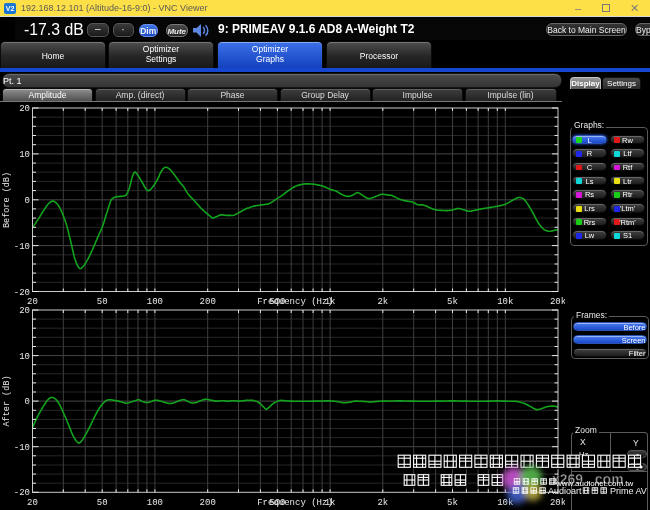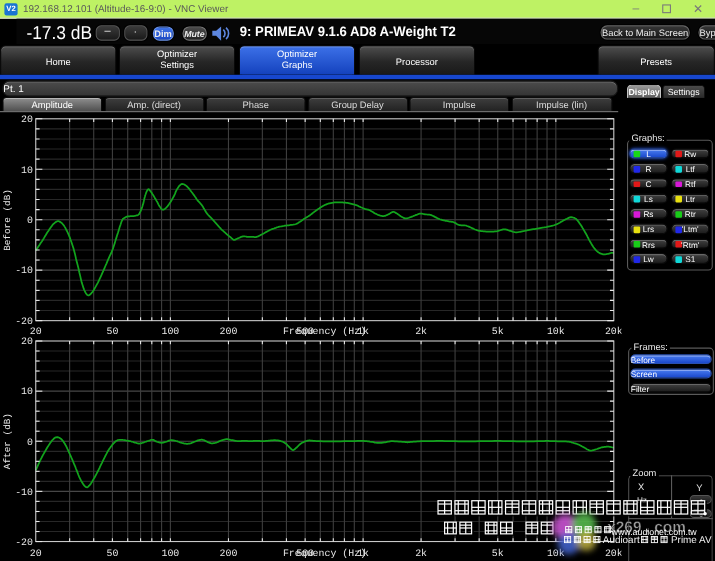--- a/index.html
+++ b/index.html
@@ -1,19 +1,19 @@
 <!DOCTYPE html>
 <html><head><meta charset="utf-8"><style>
 * { margin:0; padding:0; box-sizing:border-box; }
 html,body { width:650px; height:510px; background:#000; overflow:hidden;
   font-family:"Liberation Sans", sans-serif; }
 #page { position:relative; width:650px; height:510px; background:#000; }
 
 
-#titlebar { position:absolute; left:0; top:0; width:650px; height:17px; background:#bef264;
+#titlebar { position:absolute; left:0; top:0; width:650px; height:17px; background:#fde047;
   border-bottom:1px solid #d8d8d8; }
 #vncico { position:absolute; left:4px; top:3px; width:12px; height:11px; background:#1a75d2;
   border-radius:2px; color:#fff; font-size:7px; font-weight:bold; text-align:center; line-height:11px; }
 #vnctitle { position:absolute; left:21px; top:3px; font-size:9px; color:#5a5a5a; }
 .winbtn { position:absolute; top:0; color:#7a7a7a; font-size:11px; }
 
 
 #ctrlbar { position:absolute; left:0; top:17px; width:650px; height:23px; background:#060606;margin-left:15px; }
 #voldb { position:absolute; left:9px; top:3px; font-size:17px; color:#fff; transform:scaleX(0.93); transform-origin:0 0; }
 .pill { position:absolute; border-radius:6px; background:linear-gradient(#3a3a3a,#1a1a1a);
@@ -61,21 +61,21 @@
 .fieldset { position:absolute; border:1px solid #5a5a5a; border-radius:4px; }
 .flabel { position:absolute; background:#000; color:#e8e8e8; font-size:8.5px; padding:0 2px; }
 .chbtn { position:absolute; width:35px; height:9.5px; border-radius:5px;
   background:linear-gradient(#424242,#1c1c1c); border:1px solid #0a0a0a;
   box-shadow:inset 0 1px 0 #666; }
 .chbtn.sel { background:linear-gradient(#4a7df0,#1a48cc); box-shadow:inset 0 1px 0 #9ab4f4, 0 0 3px #2a5ae0; border:1px solid #2a50b0; }
 .dot { position:absolute; left:2.8px; top:1.8px; width:6px; height:5.8px; border-radius:1px; }
 .chlab { position:absolute; left:0; top:0; width:100%; text-align:center; color:#fff;
   font-size:7.5px; line-height:9px; }
 .frbtn { position:absolute; left:572.5px; width:74px; height:9px; border-radius:5px;
-  color:#fff; font-size:7.5px; text-align:left; line-height:9px; }
+  color:#fff; font-size:7.5px; text-align:right; line-height:9px; }
 .frbtn.blue { background:linear-gradient(#4a7df0,#1a48cc); border:1px solid #2a50b0;
   box-shadow:inset 0 1px 0 #9ab4f4; }
 .frbtn.dark { background:linear-gradient(#424242,#1c1c1c); border:1px solid #0a0a0a;
   box-shadow:inset 0 1px 0 #666; }
 .ztxt { position:absolute; color:#e8e8e8; font-size:8.5px; }
 .zspin { position:absolute; left:627px; width:20px; height:8px; border-radius:4px;
   background:linear-gradient(#3a3a3a,#191919); border:1px solid #555; }
 .zspin:after { content:""; position:absolute; left:8px; top:2.5px; width:3px; height:3px;
   background:#ddd; border-radius:50%; }
 </style></head>
@@ -110,23 +110,20 @@
       <span class="one">Home</span>
     </div>
 <div class="mtab" style="left:108px">
       <span class="two">Optimizer<br>Settings</span>
     </div>
 <div class="mtab sel" style="left:217px">
       <span class="two">Optimizer<br>Graphs</span>
     </div>
 <div class="mtab" style="left:326px">
       <span class="one">Processor</span>
-    </div>
-<div class="mtab" style="left:543px;width:107px">
-      <span class="one">Presets</span>
     </div>
 <div id="bluestrip"></div>
 
 <div id="ptbar">Pt. 1</div>
 <div class="rtab" id="dtab">Display</div>
 <div class="rtab" id="stab">Settings</div>
 
 <div class="stab sel" style="left:2px">Amplitude</div>
 <div class="stab" style="left:94.5px">Amp. (direct)</div>
 <div class="stab" style="left:187px">Phase</div>

